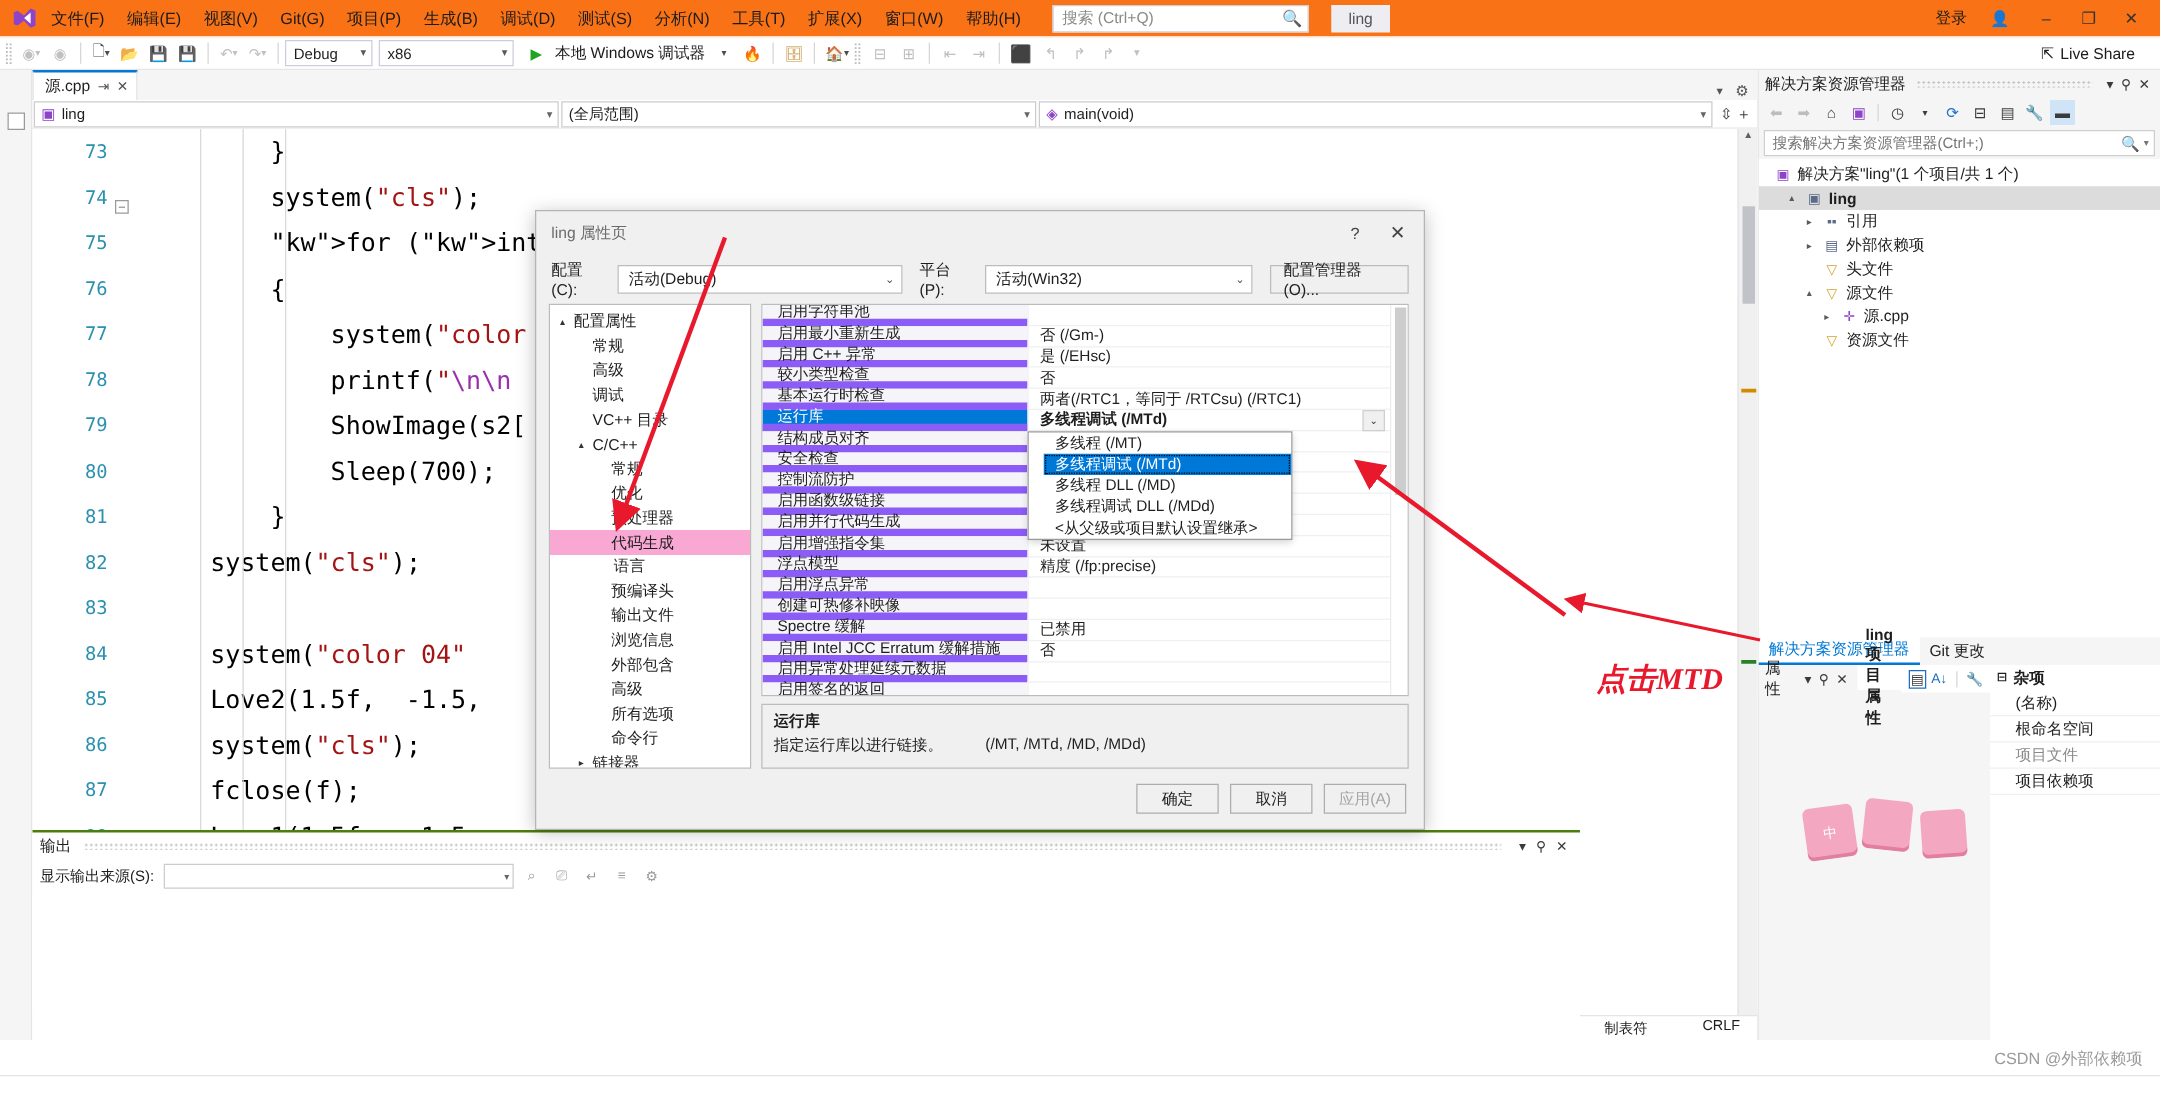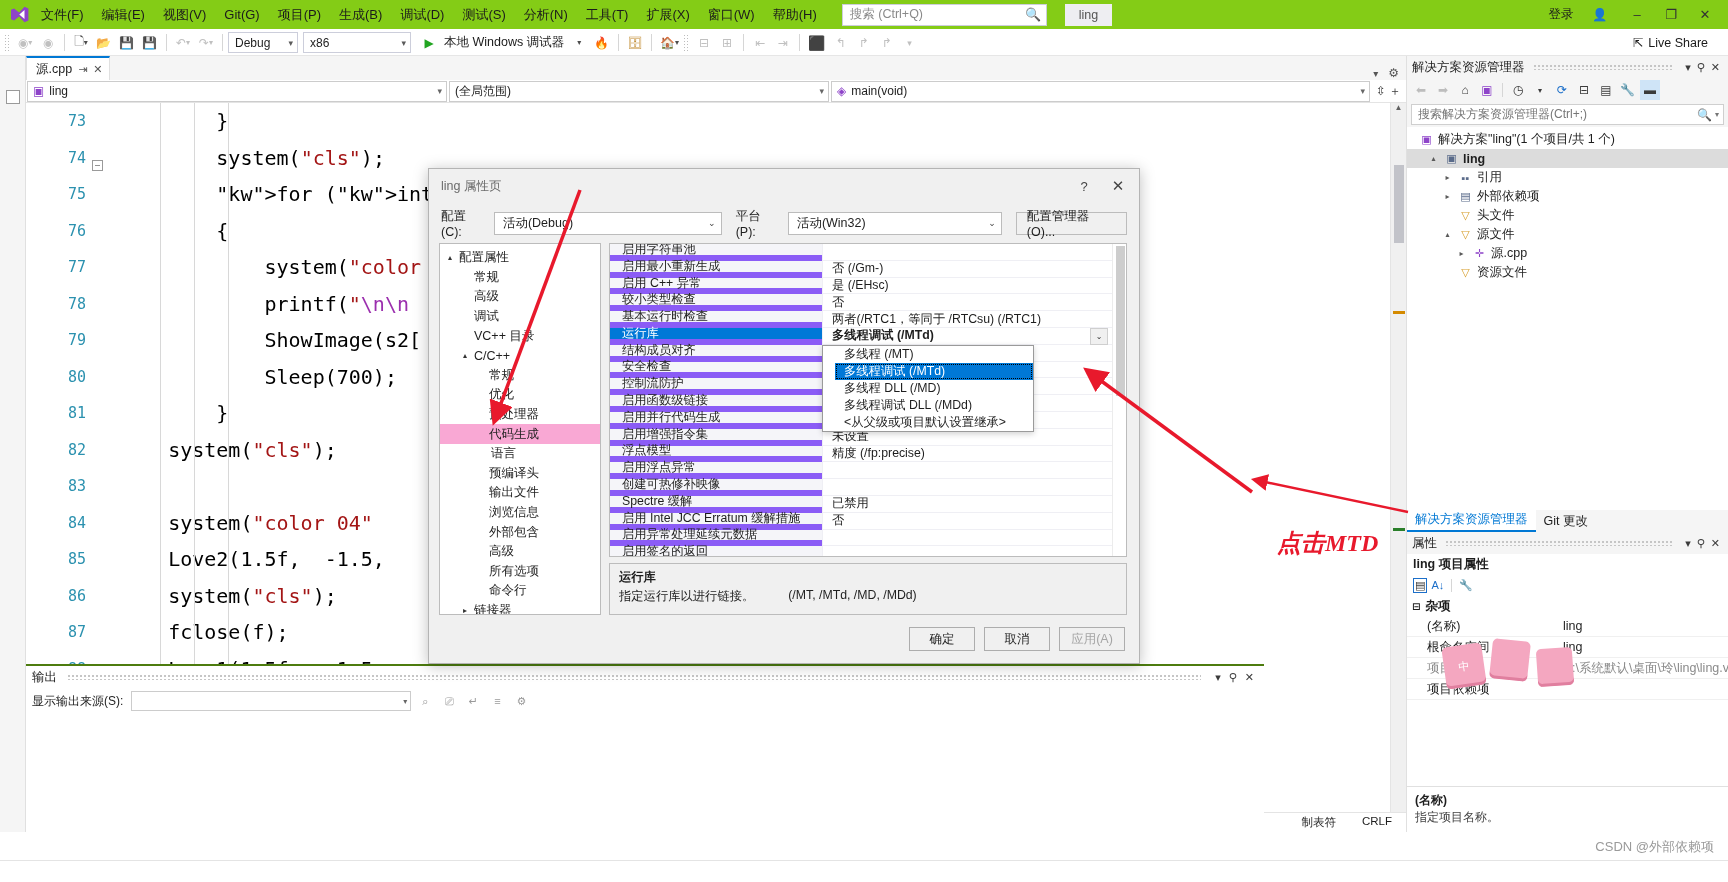--- a/index.html
+++ b/index.html
@@ -6,21 +6,21 @@
   html, body { margin:0; padding:0; }
   body {
     width:1728px; height:882px;
     font-family:"Liberation Sans","DejaVu Sans",sans-serif;
     font-size:12.5px; color:#1e1e1e;
     background:#ffffff; overflow:hidden; position:relative;
   }
 
   
   #menubar {
-    height:30px; background:#84cc16; border-bottom:1px solid #ffffff;
+    height:30px; background:#f97316; border-bottom:1px solid #ffffff;
     display:flex; align-items:center; padding:0 6px;
   }
   #vs-logo { width:26px; height:22px; display:flex; align-items:center; justify-content:center; }
   .menu-item { padding:3px 9px; font-size:13px; color:#1b1b1b; white-space:nowrap; cursor:default; }
   #searchbox {
     margin-left:16px; width:205px; height:22px; border:1px solid #cccedb;
     background:#fff; display:flex; align-items:center; padding:0 4px 0 7px; font-size:12.5px;
   }
   #searchbox .ph { color:#8a8a8a; flex:1; }
   #searchbox .mag { color:#5a5a5a; font-size:13px; }
@@ -104,21 +104,21 @@
   #statusline { height:20px; background:#fff; border-top:1px solid #e4e4e4;
                 display:flex; align-items:center; font-size:11.5px; color:#1e1e1e; gap:0; }
   .zoomsel { width:62px; height:17px; border:1px solid #ccc; margin:0 4px; font-size:11px;
              display:flex; align-items:center; padding:0 3px; }
   .zoomsel .ca { margin-left:auto; font-size:8px; color:#666;}
   .errnum { display:flex; align-items:center; gap:3px; margin-right:12px; }
   .dot-err { width:11px;height:11px;border-radius:50%;background:#e51400;color:#fff;font-size:9px;
              display:flex;align-items:center;justify-content:center; }
   .dot-warn { width:0;height:0;border-left:6px solid transparent;border-right:6px solid transparent;
               border-bottom:10px solid #ffcc00; position:relative; }
-  #statusline .right { margin-left:auto; display:flex; gap:26px; padding-right:14px; }
+  #statusline .right { margin-left:auto; display:flex; gap:44px; padding-right:14px; }
   #outpanel {
     position:absolute; left:26px; right:464px; bottom:18px; height:200px;
     background:#fff; border-top:2px solid #4d7c0f;
   }
   #outhdr { height:22px; display:flex; align-items:center; padding:0 6px; font-size:12.5px; }
   #outhdr .ttl { font-weight:normal; }
   #outhdr .dots { flex:1; margin:0 10px; height:6px;
                   background-image:radial-gradient(#c6c6c6 1px, transparent 1px); background-size:4px 4px; }
   #outhdr .ic { padding:0 4px; font-size:11px; color:#3b3b3b; }
   #outsub { height:26px; display:flex; align-items:center; gap:4px; padding:0 6px; font-size:12px; }
@@ -147,21 +147,21 @@
   #setree { background:#fff; flex:1; padding-top:3px; font-size:12.5px; overflow:hidden; }
   .tnode { height:19px; display:flex; align-items:center; gap:4px; padding-left:4px; }
   .tnode.sel { background:#dcdcdc; font-weight:bold; }
   .tw { width:13px; text-align:center; font-size:8px; color:#5a5a5a; }
   .ticon { width:15px; text-align:center; font-size:11px; }
 
   #sebottomtabs { height:22px; display:flex; align-items:flex-end; background:#f5f5f5; font-size:12.5px; }
   #sebottomtabs .t { padding:2px 8px; }
   #sebottomtabs .t.active { color:#0078d4; border-bottom:2px solid #0078d4; background:#fff; }
 
-  #propspanel { height:300px; background:#f5f5f5; display:flex; flex-direction:column; }
+  #propspanel { height:300px; background:#f5f5f5; display:flex; flex-direction:row; }
   #propstitle { height:20px; display:flex; align-items:center; padding:0 6px; font-size:12.5px;
                 font-weight:bold; background:#fff; }
   #propstb { height:22px; display:flex; align-items:center; gap:4px; padding:0 6px; background:#fff; }
   #propstb .ic { font-size:11px; color:#3b3b3b; }
   #propsgrid { flex:1; background:#fff; font-size:12.5px; }
   .pgcat { height:20px; display:flex; align-items:center; gap:5px; padding-left:5px; font-weight:bold; }
   .pgrow { height:21px; display:flex; align-items:center; border-bottom:1px solid #f0f0f0; }
   .pgrow .k { width:150px; padding-left:20px; }
   .pgrow .v { flex:1; padding-left:6px; overflow:hidden; white-space:nowrap; }
   .pgrow.dim .k, .pgrow.dim .v { color:#8a8a8a; }

